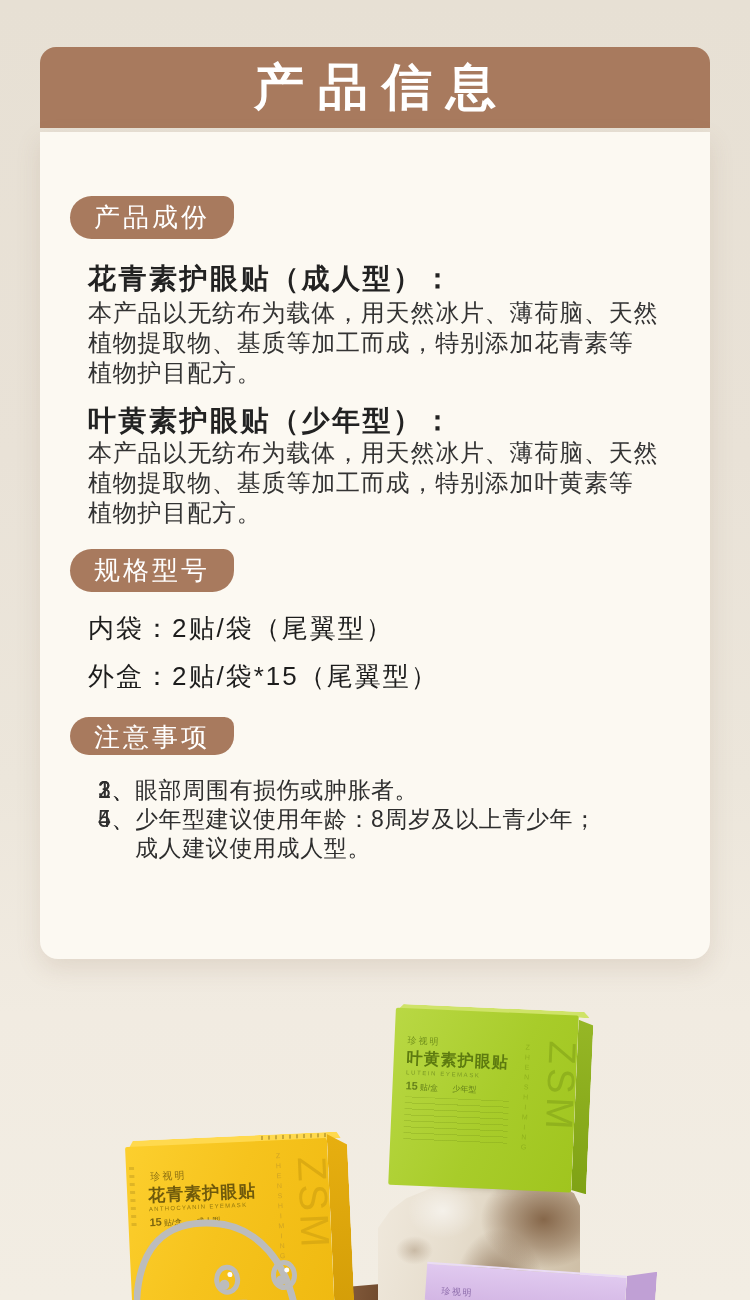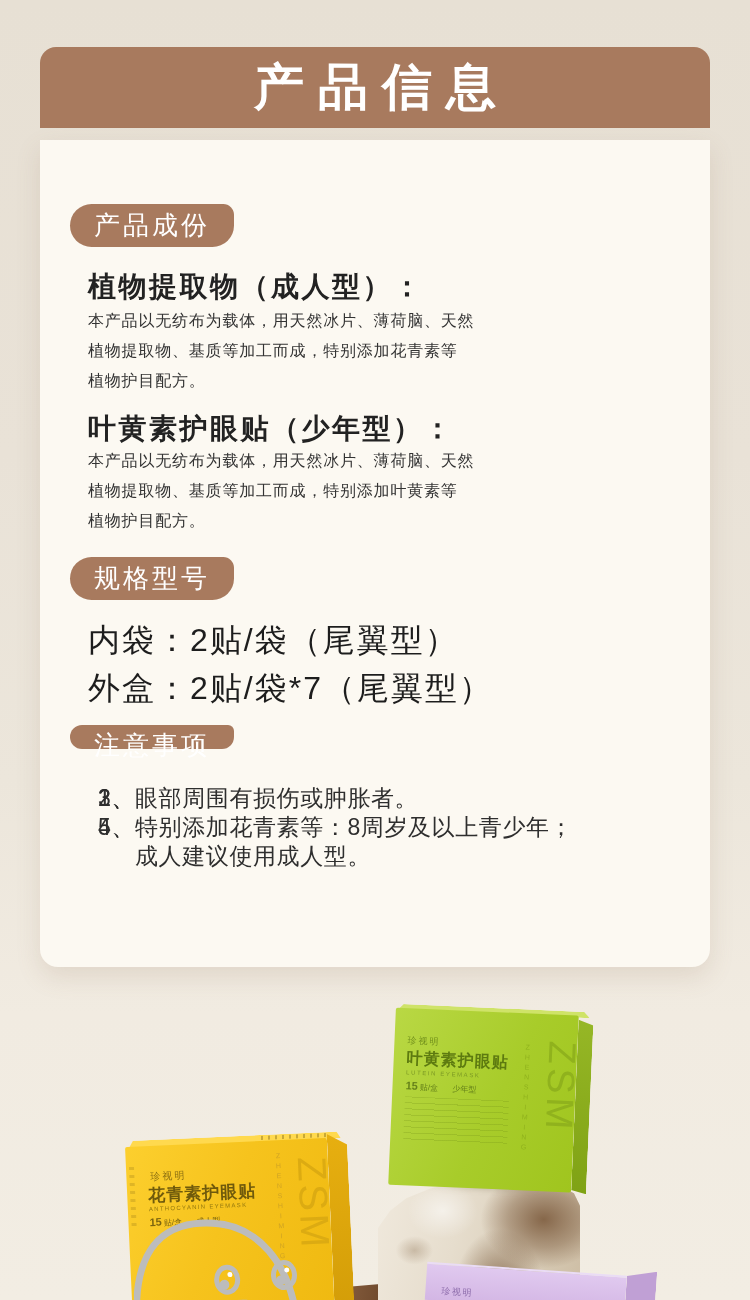--- a/index.html
+++ b/index.html
@@ -8,36 +8,36 @@
     position:relative; overflow:hidden;
     font-family:"Liberation Sans", sans-serif;
     background:linear-gradient(180deg,#e7e0d4 0%,#e9e2d7 35%,#ece6db 60%,#f1ebe1 78%,#f2ede3 100%);
   }
   
   .banner{ position:absolute; left:40px; top:47px; width:670px; height:81px;
     background:#a87a5e; border-radius:16px 16px 0 0; }
   .banner-title{ color:#fff; font-size:50px; font-weight:700; letter-spacing:14px;
     text-align:center; line-height:81px; padding-left:14px; }
   
-  .card{ position:absolute; left:40px; top:140px; width:670px; height:827px;
+  .card{ position:absolute; left:40px; top:132px; width:670px; height:827px;
     background:#fcf9f2; border-radius:0 0 18px 18px;
     box-shadow:0 10px 24px rgba(140,115,85,.16); }
   .pill{ position:absolute; background:#a87a5e; color:#fff; font-size:26px;
     height:43px; line-height:43px; padding:0 24px; letter-spacing:3px; font-weight:500;
     border-radius:24px 12px 24px 24px; }
   .pill-1{ left:30px; top:64px; }
   .pill-2{ left:30px; top:417px; }
-  .pill-3{ left:30px; top:585px; height:24px; line-height:40px; }
+  .pill-3{ left:30px; top:585px; height:38px; line-height:40px; }
   .h{ position:absolute; left:48px; font-size:28px; font-weight:700; color:#222;
     letter-spacing:2.5px; }
   .h-1{ top:128px; } .h-2{ top:270px;text-align:center; }
-  .p{ position:absolute; left:48px; width:590px; font-size:16px; line-height:30px;
+  .p{ position:absolute; left:48px; width:590px; font-size:24px; line-height:30px;
     color:#333; letter-spacing:.8px; white-space:pre-line; }
   .p-1{ top:166px; } .p-2{ top:306px; }
-  .spec{ position:absolute; left:48px; font-size:32px; font-weight:500; color:#1d1d1d;
+  .spec{ position:absolute; left:48px; font-size:26px; font-weight:500; color:#1d1d1d;
     letter-spacing:2px; }
   .spec-1{ top:479px; } .spec-2{ top:527px; }
   .notes{ position:absolute; left:58px; top:644px; width:606px; }
   .note{ position:relative; padding-left:37px; font-size:23px; line-height:29px;
     color:#2e2e2e; letter-spacing:.6px; }
   .note .num{ position:absolute; left:0; top:0; }
   .note .txt{ white-space:pre-line; }
   
   .rock{ position:absolute; left:378px; top:1176px; width:202px; height:124px; z-index:2;
     clip-path:polygon(0% 42%,6% 28%,14% 18%,26% 10%,40% 4%,58% 0%,74% 2%,88% 6%,97% 14%,100% 24%,100% 100%,0% 100%);
@@ -110,52 +110,52 @@
 </head>
 <body>
 
 <div class="banner">
   <div class="banner-title">产品信息</div>
 </div>
 
 <div class="card">
   <div class="pill pill-1">产品成份</div>
 
-  <div class="h h-1">植物提取物（成人型）：</div>
+  <div class="h h-1">花青素护眼贴（成人型）：</div>
   <div class="p p-1">本产品以无纺布为载体，用天然冰片、薄荷脑、天然
 植物提取物、基质等加工而成，特别添加花青素等
 植物护目配方。</div>
 
   <div class="h h-2">叶黄素护眼贴（少年型）：</div>
   <div class="p p-2">本产品以无纺布为载体，用天然冰片、薄荷脑、天然
 植物提取物、基质等加工而成，特别添加叶黄素等
 植物护目配方。</div>
 
   <div class="pill pill-2">规格型号</div>
   <div class="spec spec-1">内袋：2贴/袋（尾翼型）</div>
-  <div class="spec spec-2">外盒：2贴/袋*7（尾翼型）</div>
+  <div class="spec spec-2">外盒：2贴/袋*15（尾翼型）</div>
 
   <div class="pill pill-3">注意事项</div>
   <div class="notes">
     <div class="note">
       <span class="num">1、</span>
     </div>
     <div class="note">
       <span class="num">2、</span>
     </div>
     <div class="note">
       <span class="num">3、</span>
       <span class="txt">眼部周围有损伤或肿胀者。</span>
     </div>
     <div class="note">
       <span class="num">4、</span>
     </div>
     <div class="note">
       <span class="num">5、</span>
-      <span class="txt">特别添加花青素等：8周岁及以上青少年；
+      <span class="txt">少年型建议使用年龄：8周岁及以上青少年；
 成人建议使用成人型。</span>
     </div>
   </div>
 </div>
 
 <div class="rock"></div>
 <div class="rock-shadow"></div>
 <div class="wood"></div>
 
 <div class="box box-green">

